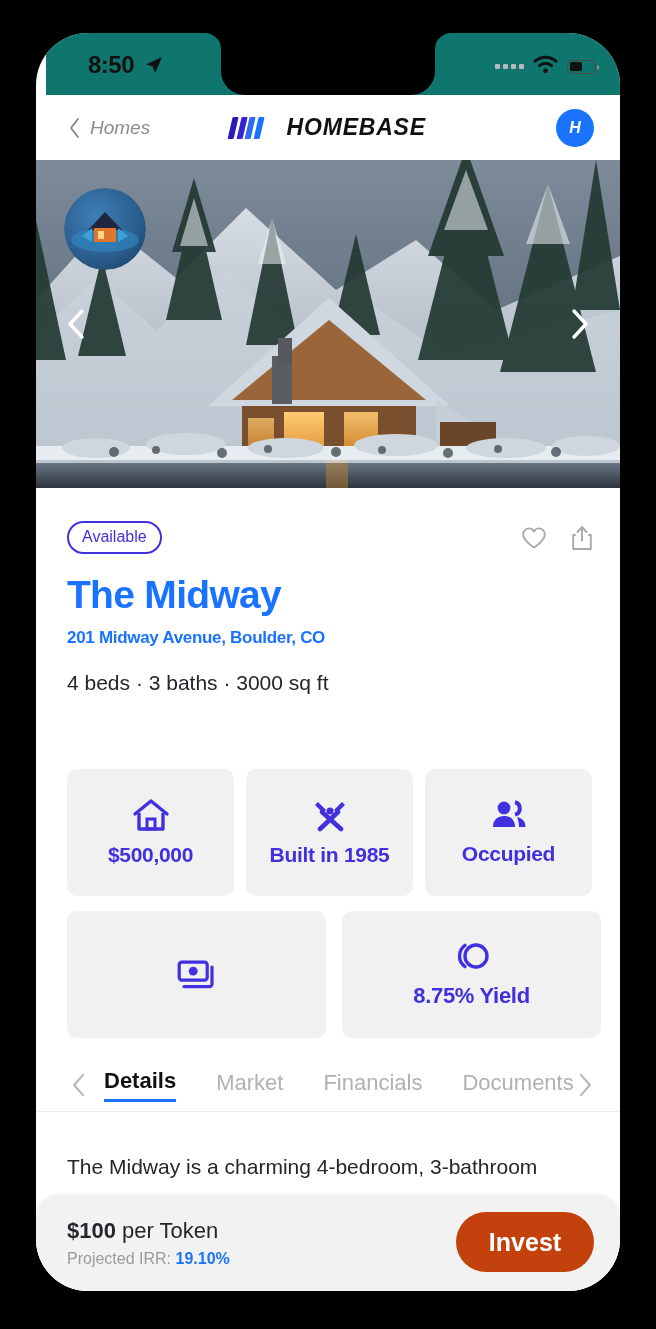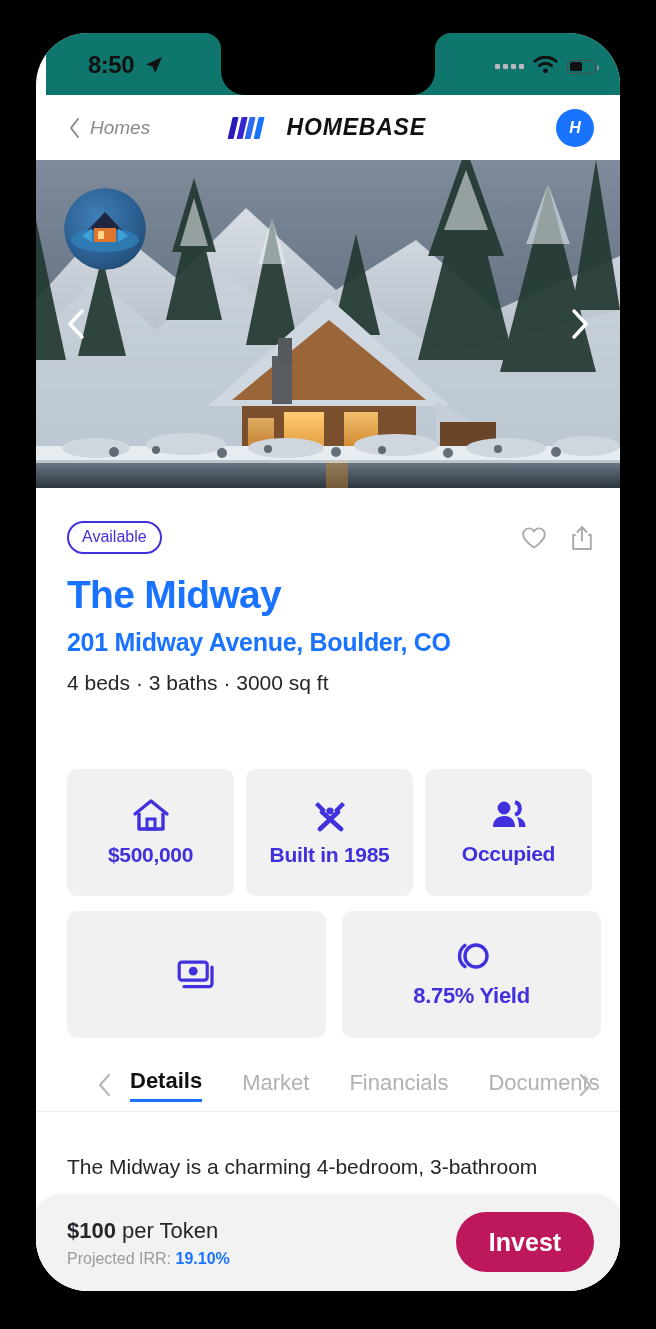--- a/index.html
+++ b/index.html
@@ -140,21 +140,21 @@
   #title-actions { display: flex; gap: 23px; align-items: center; padding-top: 4px; }
   .action-icon { cursor: pointer; }
 
   #property-name {
     position: absolute; left: 31px; top: 85px;
     font-size: 39px; font-weight: 800; color: #1a73ff;
     letter-spacing: -0.7px;
   }
   #property-address {
     position: absolute; left: 31px; top: 140px;
-    font-size: 25px; font-weight: 800; color: #1a73ff;
+    font-size: 17px; font-weight: 800; color: #1a73ff;
     letter-spacing: -0.3px;
   }
   #property-specs {
     position: absolute; left: 31px; top: 183px;
     font-size: 21px; color: #25262b;
   }
 
   
   #stat-grid-a {
     position: absolute; left: 31px; top: 281px;
@@ -176,21 +176,21 @@
   .stat-label {
     font-size: 22px; font-weight: 700; color: #4130dd;
     letter-spacing: -0.3px; white-space: nowrap;
   }
   .stat-card.w3 .stat-label { font-size: 21px; }
 
   
   #tabs-row {
     position: absolute; left: 0; top: 571px;
     width: 584px; height: 52px;
-    display: flex; align-items: center; padding-left: 26px;
+    display: flex; align-items: center;
   }
   .tab-chevron {
     width: 30px; display: flex; align-items: center; justify-content: center;
     cursor: pointer; flex-shrink: 0;
   }
   #tab-chevron-left { margin-left: 28px; }
   #tab-chevron-right { position: absolute; right: 20px; }
   #tabs-scroll {
     display: flex; align-items: center; gap: 40px;
     margin-left: 10px; overflow: hidden; width: 480px;
@@ -229,21 +229,21 @@
   }
   #token-price b { font-weight: 800; }
   #irr-line {
     position: absolute; left: 31px; top: 55px;
     font-size: 16px; color: #9a9aa0;
   }
   #irr-value { color: #1a73ff; font-weight: 700; }
   #invest-button {
     position: absolute; right: 26px; top: 17px;
     width: 138px; height: 60px;
-    background: #be185d; border-radius: 30px;
+    background: #c2410c; border-radius: 30px;
     display: flex; align-items: center; justify-content: center;
     color: #fff; font-size: 25px; font-weight: 800;
     cursor: pointer; border: none;
   }
 </style>
 </head>
 <body>
 
 <div id="phone-frame">
 

